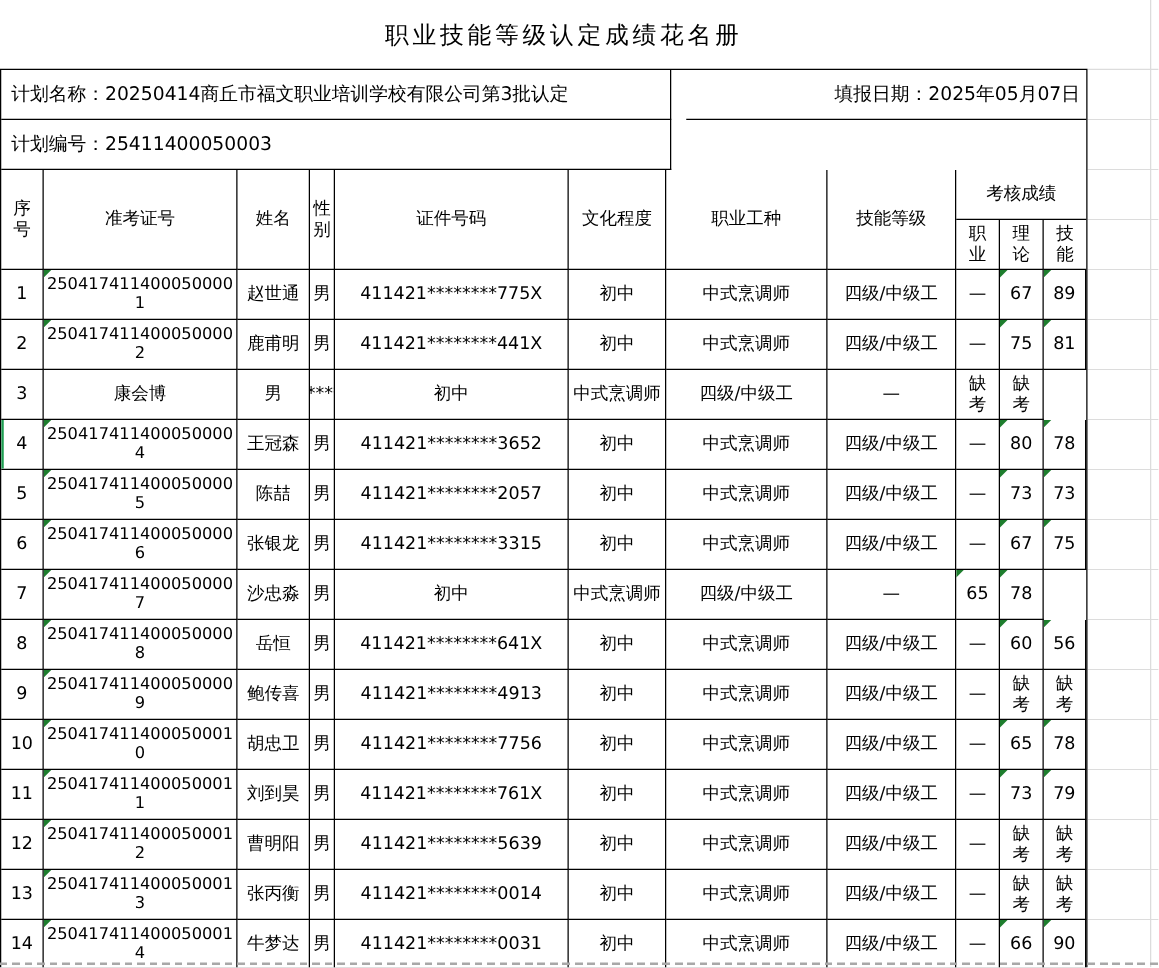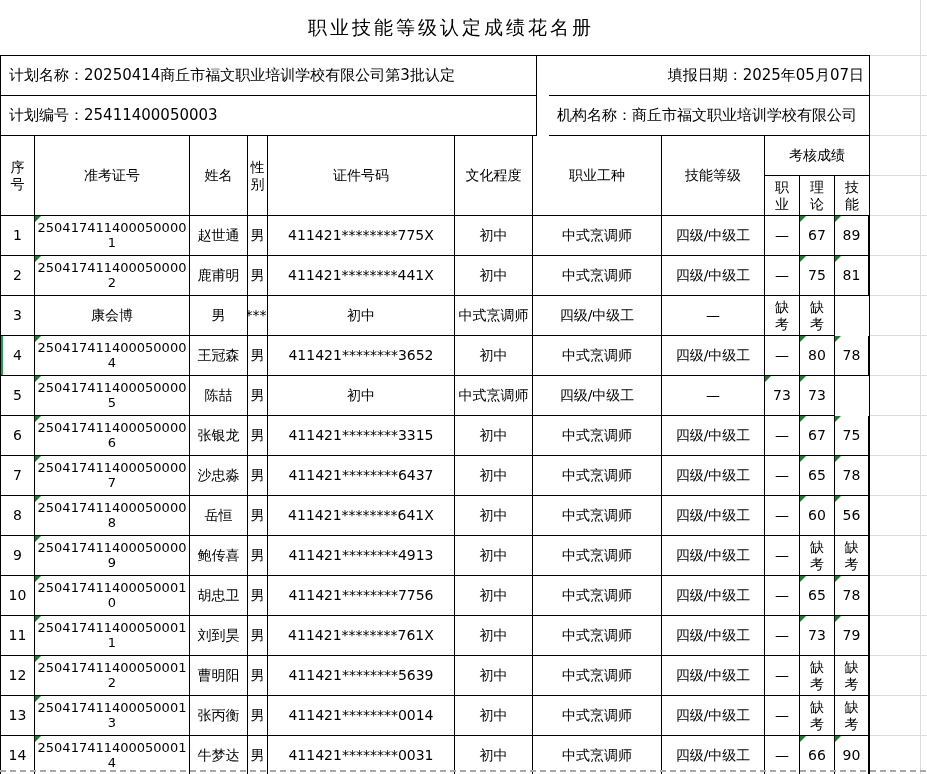--- a/index.html
+++ b/index.html
@@ -92,21 +92,20 @@
 
   <div class="sheet">
 
     <div class="meta-row">
       <div class="meta-cell">计划名称：20250414商丘市福文职业培训学校有限公司第3批认定</div>
       <div class="meta-cell right last">填报日期：2025年05月07日</div>
     </div>
 
     <div class="meta-row">
       <div class="meta-cell">计划编号：25411400050003</div>
-      <div class="meta-cell last">机构名称：商丘市福文职业培训学校有限公司</div>
     </div>
 
     <div class="cols thead">
       <div class="th span2 wrap2">序号</div>
       <div class="th span2">准考证号</div>
       <div class="th span2">姓名</div>
       <div class="th span2 wrap2n">性别</div>
       <div class="th span2">证件号码</div>
       <div class="th span2">文化程度</div>
       <div class="th span2">职业工种</div>
@@ -167,20 +166,21 @@
           <div class="td">四级/中级工</div>
           <div class="td c-score">—</div>
           <div class="td c-score">80<span class="tri"></span></div>
           <div class="td c-score lastcol">78<span class="tri"></span></div>
         </div>
         <div class="cols row">
           <div class="td">5</div>
           <div class="td c-ticket">2504174114000500005<span class="tri"></span></div>
           <div class="td">陈喆</div>
           <div class="td c-gender">男</div>
+          <div class="td">411421********2057</div>
           <div class="td">初中</div>
           <div class="td">中式烹调师</div>
           <div class="td">四级/中级工</div>
           <div class="td c-score">—</div>
           <div class="td c-score">73<span class="tri"></span></div>
           <div class="td c-score lastcol">73<span class="tri"></span></div>
         </div>
         <div class="cols row">
           <div class="td">6</div>
           <div class="td c-ticket">2504174114000500006<span class="tri"></span></div>
@@ -192,21 +192,20 @@
           <div class="td">四级/中级工</div>
           <div class="td c-score">—</div>
           <div class="td c-score">67<span class="tri"></span></div>
           <div class="td c-score lastcol">75<span class="tri"></span></div>
         </div>
         <div class="cols row">
           <div class="td">7</div>
           <div class="td c-ticket">2504174114000500007<span class="tri"></span></div>
           <div class="td">沙忠淼</div>
           <div class="td c-gender">男</div>
-          <div class="td">411421********6437</div>
           <div class="td">初中</div>
           <div class="td">中式烹调师</div>
           <div class="td">四级/中级工</div>
           <div class="td c-score">—</div>
           <div class="td c-score">65<span class="tri"></span></div>
           <div class="td c-score lastcol">78<span class="tri"></span></div>
         </div>
         <div class="cols row">
           <div class="td">8</div>
           <div class="td c-ticket">2504174114000500008<span class="tri"></span></div>

